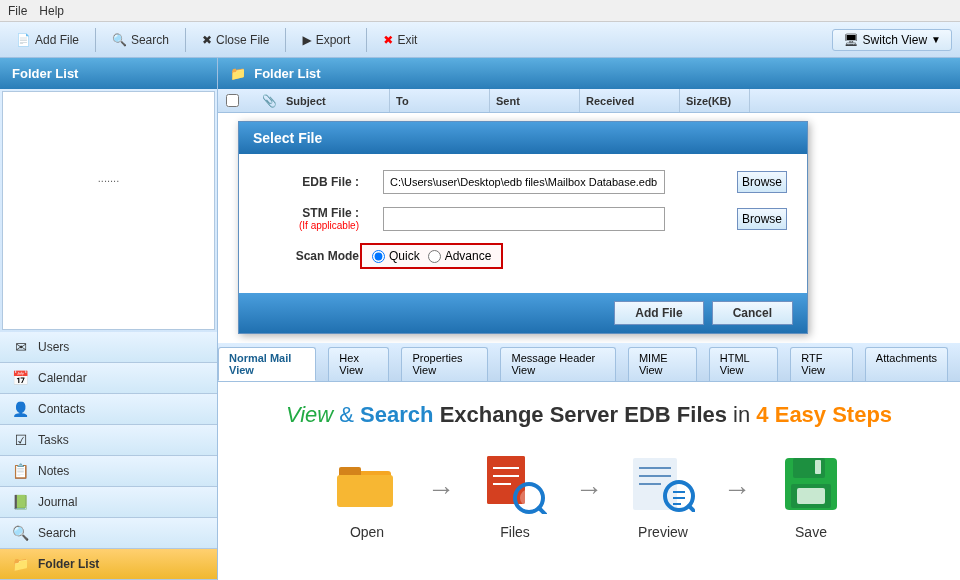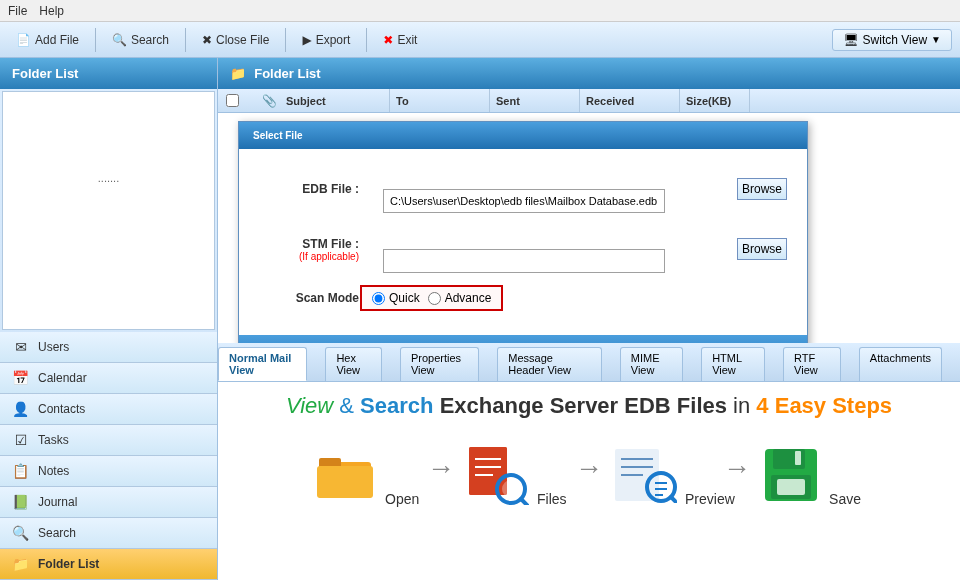--- a/index.html
+++ b/index.html
@@ -46,46 +46,46 @@
     .col-to { width: 100px; }
     .col-sent { width: 90px; }
     .col-received { width: 100px; }
     .col-size { width: 70px; }
 
     
     .dialog-container { position: relative; flex: 1; background: white; overflow: hidden; }
 
     
     .select-file-dialog { position: absolute; top: 8px; left: 20px; right: 20px; max-width: 570px; border: 1px solid #6090c0; box-shadow: 2px 2px 8px rgba(0,0,0,0.3); background: white; }
-    .dialog-header { background: linear-gradient(to bottom, #4a9edd, #2070b0); color: white; font-weight: bold; padding: 8px 14px; font-size: 10px; }
+    .dialog-header { background: linear-gradient(to bottom, #4a9edd, #2070b0); color: white; font-weight: bold; padding: 8px 14px; font-size: 14px; }
     .dialog-body { padding: 16px 20px; }
     .dialog-row { display: flex; align-items: center; margin-bottom: 12px; gap: 24px; }
     .dialog-label { width: 100px; font-size: 12px; color: #333; text-align: right; font-weight: bold; flex-shrink: 0; }
     .dialog-label-sub { font-size: 10px; color: red; font-weight: normal; display: block; }
-    .dialog-input { flex: 1; height: 24px; border: 1px solid #a0a0a0; padding: 2px 6px; font-size: 11px; margin-top: 24px; }
+    .dialog-input { flex: 1; height: 24px; border: 1px solid #a0a0a0; padding: 2px 6px; font-size: 11px; }
     .dialog-browse-btn { padding: 3px 4px; background: linear-gradient(to bottom, #f0f8ff, #d0e8f8); border: 1px solid #7090c0; cursor: pointer; font-size: 12px; white-space: nowrap; margin-left: 48px; }
     .scan-mode-row { display: flex; align-items: center; margin-bottom: 8px; gap: 1px; }
     .scan-options { display: flex; align-items: center; gap: 8px; border: 2px solid #cc0000; padding: 4px 10px; background: #fff8f8; }
     .scan-option { display: flex; align-items: center; gap: 4px; font-size: 12px; cursor: pointer; }
     .scan-hint { font-size: 11px; color: #555; margin-left: 100px; margin-bottom: 12px; }
     .dialog-footer { background: linear-gradient(to bottom, #4a9edd, #2070b0); padding: 8px 14px; display: flex; justify-content: flex-end; gap: 8px; }
     .dialog-footer-btn { padding: 4px 20px; background: linear-gradient(to bottom, #f0f8ff, #d0e8f8); border: 1px solid #7090c0; cursor: pointer; font-size: 12px; font-weight: bold; color: #333; }
 
     
     .bottom-section { flex: 1; display: flex; flex-direction: column; background: white; }
     .tabs-bar { display: flex; background: linear-gradient(to bottom, #ddeeff, #c0d8f0); border-bottom: 1px solid #a0c0e0; padding-top: 4px; }
-    .tab { padding: 4px 10px; font-size: 11px; cursor: pointer; border: 1px solid #a0c0e0; border-bottom: none; background: linear-gradient(to bottom, #e8f4ff, #c8dff5); margin-right: 18px; border-radius: 3px 3px 0 0; }
+    .tab { padding: 4px 10px; font-size: 11px; cursor: pointer; border: 1px solid #a0c0e0; border-bottom: none; background: linear-gradient(to bottom, #e8f4ff, #c8dff5); margin-right: 12px; border-radius: 3px 3px 0 0; }
     .tab.active { background: white; border-bottom: 1px solid white; font-weight: bold; color: #1a6090; }
-    .tab-content { flex: 1; display: flex; flex-direction: column; align-items: center; padding: 11px; background: white; }
+    .tab-content { flex: 1; display: flex; flex-direction: column; align-items: center; padding: 20px; background: white; }
 
     
     .steps-title { font-size: 22px; margin-bottom: 24px; color: #333; }
     .steps-title .green { color: #22aa44; font-style: italic; }
     .steps-row { display: flex; align-items: center; gap: 0; }
-    .step-item { display: flex; align-items: flex-end; gap: 8px; width: 100px; }
+    .step-item { display: flex; flex-direction: column; align-items: center; gap: 8px; width: 100px; }
     .step-icon { width: 64px; height: 64px; display: flex; align-items: center; justify-content: center; }
     .step-label { font-size: 14px; color: #333; }
     .step-arrow { font-size: 28px; color: #888; margin: 0 10px; padding-bottom: 20px; }
   </style>
 </head>
 <body>
 
 <div class="menu-bar">
   <span class="menu-item">File</span>
   <span class="menu-item">Help</span>

